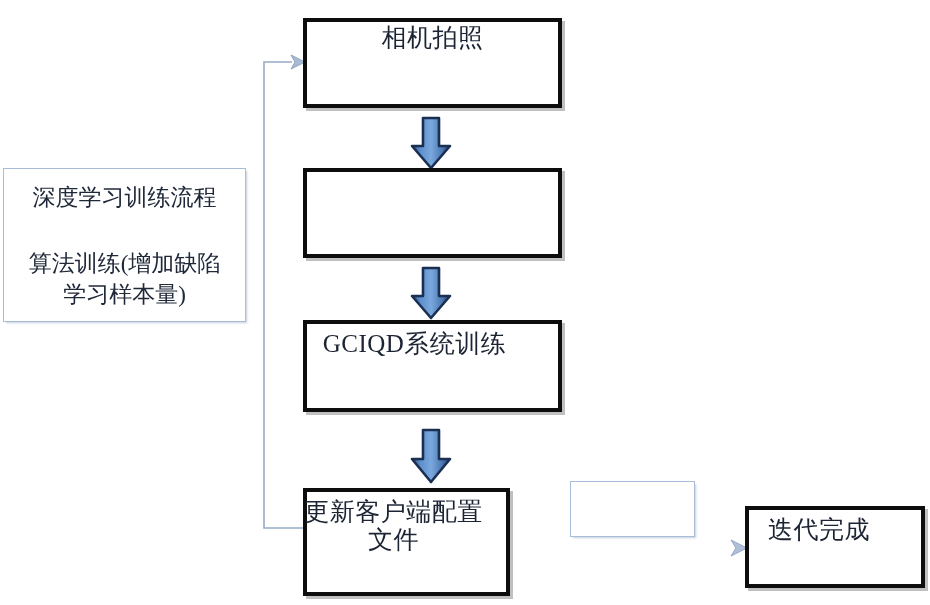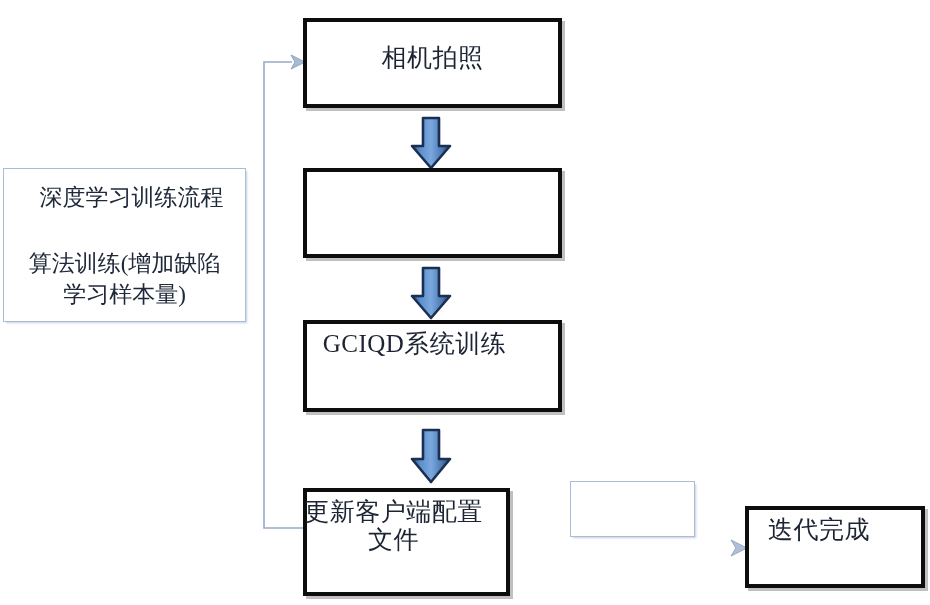--- a/index.html
+++ b/index.html
@@ -91,26 +91,26 @@
       <path d="M 291 55 L 305 62 L 291 69 L 295 62 Z" fill="#a9bbd4" stroke="#8fa4c2" stroke-width="1"></path>
     </g>
 
     <g>
       <path d="M 510 548 L 736 548" fill="none" stroke="url(#lineGrad)" stroke-width="1.8"></path>
       <path d="M 731 540 L 747 548 L 731 556 L 736 548 Z" fill="#b0c0d8" stroke="#93a8c5" stroke-width="1"></path>
     </g>
   </svg>
 
   <div class="note-box" style="left:3px; top:168px; width:243px; height:154px;"></div>
-  <div class="note-text" style="left:3px; width:243px; top:182px;margin-left:7px;">深度学习训练流程</div>
+  <div class="note-text" style="left:3px; width:243px; top:182px;">深度学习训练流程</div>
   <div class="note-text" style="left:3px; width:243px; top:248px;">算法训练(增加缺陷
 学习样本量)</div>
 
   <div class="proc-box" style="left:303px; top:18px; width:259px; height:90px;"></div>
-  <div class="proc-label" style="left:303px; width:259px; top:44px;">相机拍照</div>
+  <div class="proc-label" style="left:303px; width:259px; top:24px;">相机拍照</div>
 
   <div class="block-arrow" style="left:410px; top:116px; width:42px; height:54px;">
     <svg viewBox="0 0 42 54" width="42" height="54" xmlns="http://www.w3.org/2000/svg">
       <defs>
         <linearGradient id="ag1" x1="0" y1="0" x2="1" y2="0">
           <stop offset="0%" stop-color="#2f4f7d"></stop>
           <stop offset="22%" stop-color="#5d8fcc"></stop>
           <stop offset="50%" stop-color="#7aa8de"></stop>
           <stop offset="78%" stop-color="#4d7ab4"></stop>
           <stop offset="100%" stop-color="#2b4572"></stop>

